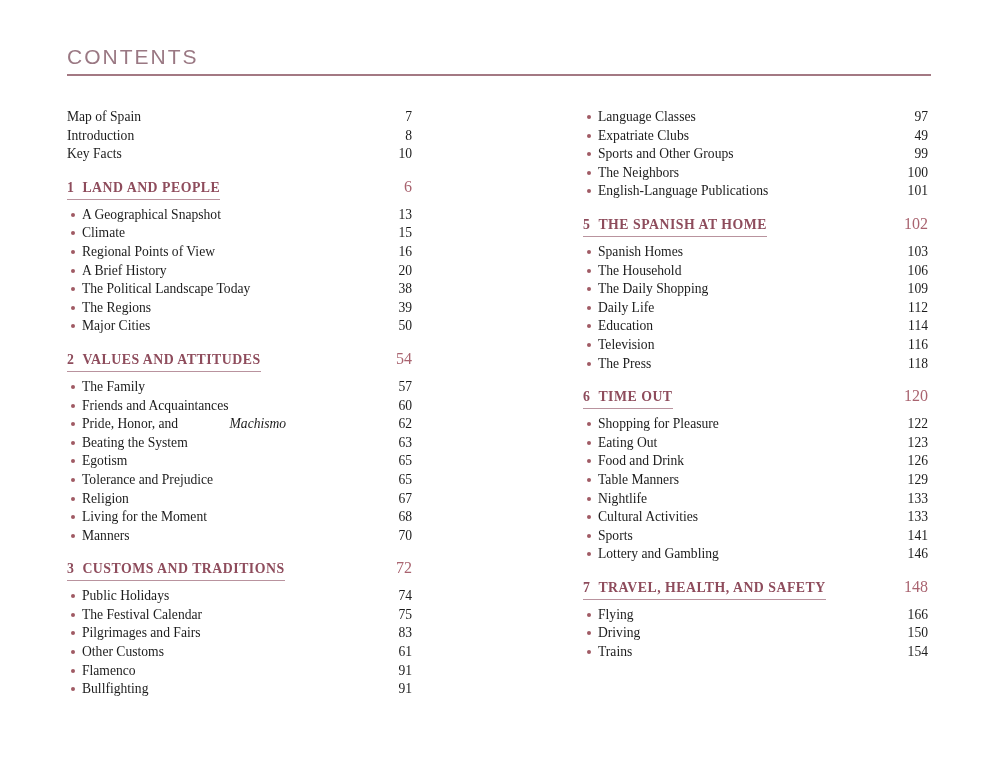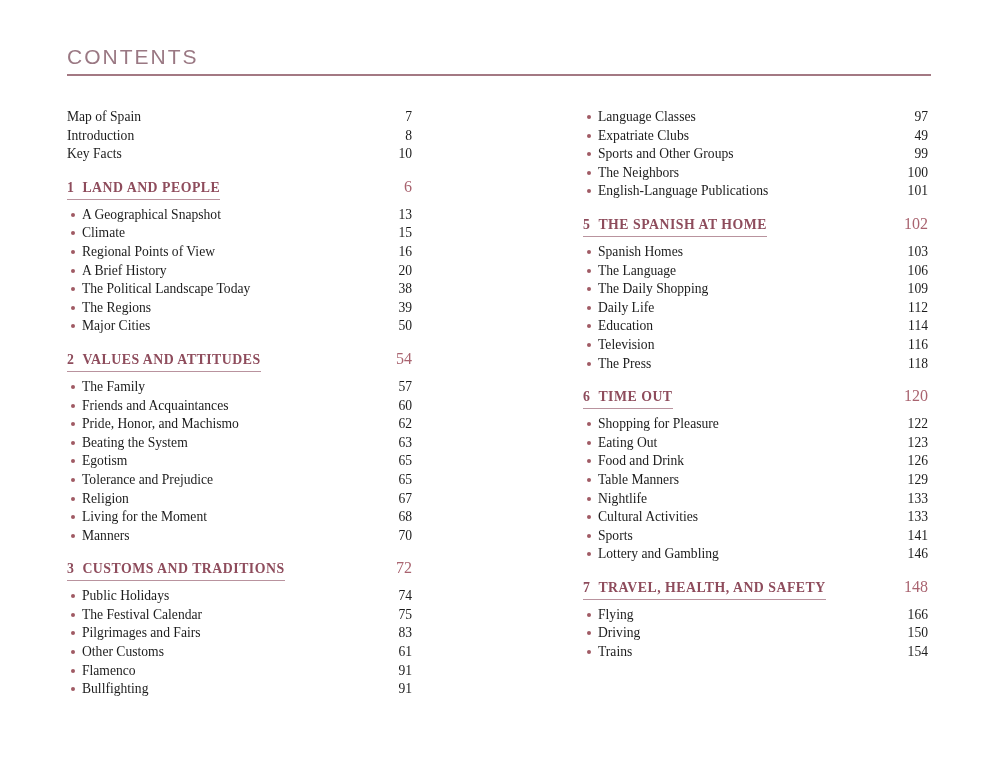--- a/index.html
+++ b/index.html
@@ -52,21 +52,21 @@
   .sec-page{margin-left:auto;color:var(--secpage);}
   .item{
     display:flex;align-items:baseline;position:relative;
     padding-left:15px;font-size:13.6px;line-height:18.6px;
   }
   .bullet{
     position:absolute;left:4px;top:7px;
     width:4px;height:4px;border-radius:50%;
     background:var(--bullet);
   }
-  .item-italic{}
+  .item-italic{font-style:italic;margin-left:48px;}
 </style>
 </head>
 <body>
 
 <div class="page">
   <h1 class="page-title">CONTENTS</h1>
   <div class="title-rule"></div>
 
   <div class="col col-left">
     <ul id="front-matter">
@@ -258,21 +258,21 @@
             <span class="sec-page">102</span>
           </div>
           <ul class="item-list">
             <li class="item">
               <span class="bullet"></span>
               <span class="item-label"><span>Spanish Homes</span></span>
               <span class="page-num">103</span>
             </li>
             <li class="item">
               <span class="bullet"></span>
-              <span class="item-label"><span>The Language</span></span>
+              <span class="item-label"><span>The Household</span></span>
               <span class="page-num">106</span>
             </li>
             <li class="item">
               <span class="bullet"></span>
               <span class="item-label"><span>The Daily Shopping</span></span>
               <span class="page-num">109</span>
             </li>
             <li class="item">
               <span class="bullet"></span>
               <span class="item-label"><span>Daily Life</span></span>

